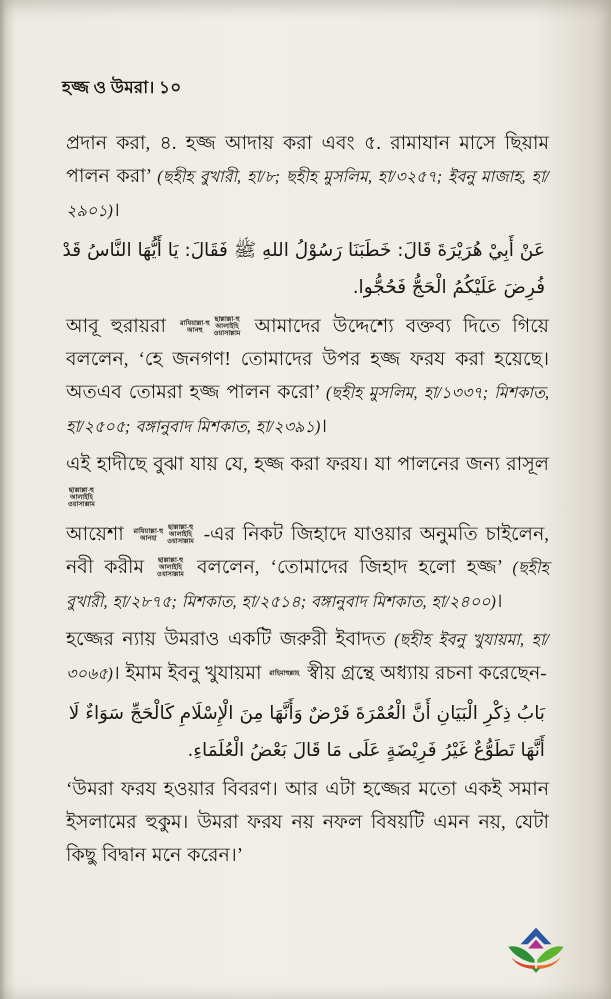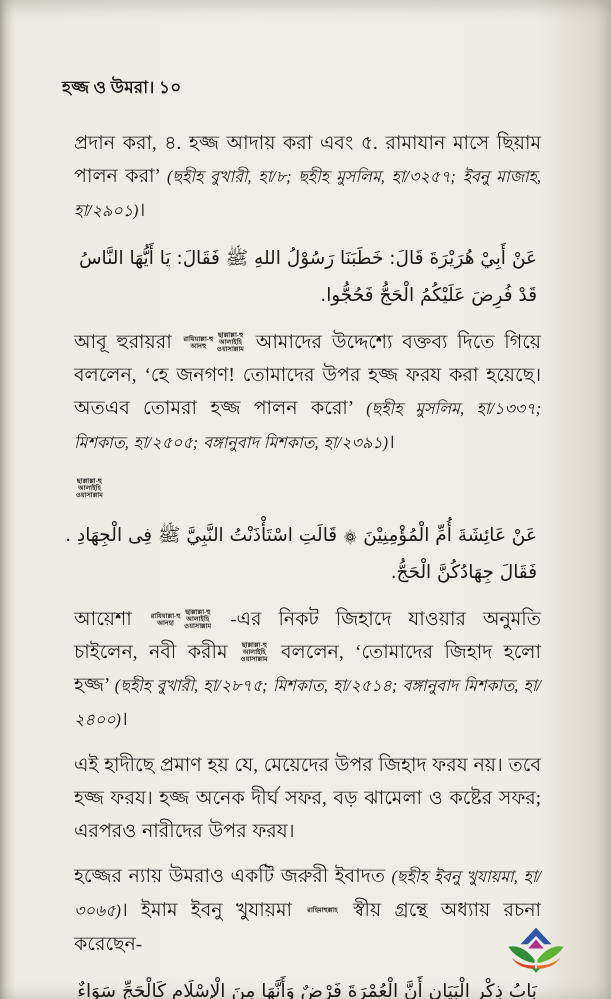--- a/index.html
+++ b/index.html
@@ -21,31 +21,31 @@
   .running-head{
     font-size:17px;
     font-weight:bold;
     margin:0 0 24px 0;
     letter-spacing:.2px;
   }
   .bn{
     font-size:19px;
     line-height:33px;
     text-align:justify;
-    margin:12px;
+    margin:4px;
     word-spacing:1px;
   }
   .ar{
     direction:rtl;
     unicode-bidi:embed;
     text-align:right;
     font-family:"DejaVu Sans",sans-serif;
     font-size:18.5px;
     line-height:37px;
-    margin:2px 16px 3px 0;
+    margin:2px 8px 3px 0;
   }
   .seg-ref{
     font-style:italic;
     font-size:16px;
     letter-spacing:0;
   }
   .seg-hon{
     display:inline-flex;
     flex-direction:column;
     align-items:center;
@@ -77,39 +77,37 @@
       <p class="bn"><span>প্রদান করা, ৪. হজ্জ আদায় করা এবং ৫. রামাযান মাসে ছিয়াম পালন করা’ </span><span class="seg-ref">(ছহীহ বুখারী, হা/৮; ছহীহ মুসলিম, হা/৩২৫৭; ইবনু মাজাহ, হা/২৯০১)</span><span>।</span></p>
       <p class="ar"><span>عَنْ أَبِيْ هُرَيْرَةَ قَالَ: خَطَبَنَا رَسُوْلُ اللهِ ﷺ فَقَالَ: يَا أَيُّهَا النَّاسُ قَدْ فُرِضَ عَلَيْكُمُ الْحَجُّ فَحُجُّوا.</span></p>
       <p class="bn"><span>আবূ হুরায়রা </span><span class="seg-hon">
           <span>রাযিয়াল্লা-হু</span>
           <span>আনহু</span>
         </span><span class="seg-hon">
           <span>ছাল্লাল্লা-হু</span>
           <span>আলাইহি</span>
           <span>ওয়াসাল্লাম</span>
         </span><span> আমাদের উদ্দেশ্যে বক্তব্য দিতে গিয়ে বললেন, ‘হে জনগণ! তোমাদের উপর হজ্জ ফরয করা হয়েছে। অতএব তোমরা হজ্জ পালন করো’ </span><span class="seg-ref">(ছহীহ মুসলিম, হা/১৩৩৭; মিশকাত, হা/২৫০৫; বঙ্গানুবাদ মিশকাত, হা/২৩৯১)</span><span>।</span></p>
-      <p class="bn"><span class="seg-hon">
+      <p class="bn"><span>এই হাদীছে বুঝা যায় যে, হজ্জ করা ফরয। যা পালনের জন্য রাসূল </span><span class="seg-hon">
           <span>ছাল্লাল্লা-হু</span>
           <span>আলাইহি</span>
           <span>ওয়াসাল্লাম</span>
         </span></p>
-      <p class="ar"><span>عَنْ عَائِشَةَ أُمِّ الْمُؤْمِنِيْنَ ۞ قَالَتِ اسْتَأْذَنْتُ النَّبِيَّ ﷺ فِى الْجِهَادِ . فَقَالَ جِهَادُكُنَّ الْحَجُّ.</span></p>
       <p class="bn"><span>আয়েশা </span><span class="seg-hon">
           <span>রাযিয়াল্লা-হু</span>
           <span>আনহা</span>
         </span><span class="seg-hon">
           <span>ছাল্লাল্লা-হু</span>
           <span>আলাইহি</span>
           <span>ওয়াসাল্লাম</span>
         </span><span> -এর নিকট জিহাদে যাওয়ার অনুমতি চাইলেন, নবী করীম </span><span class="seg-hon">
           <span>ছাল্লাল্লা-হু</span>
           <span>আলাইহি</span>
           <span>ওয়াসাল্লাম</span>
         </span><span> বললেন, ‘তোমাদের জিহাদ হলো হজ্জ’ </span><span class="seg-ref">(ছহীহ বুখারী, হা/২৮৭৫; মিশকাত, হা/২৫১৪; বঙ্গানুবাদ মিশকাত, হা/২৪০০)</span><span>।</span></p>
-      <p class="bn"><span>এই হাদীছে প্রমাণ হয় যে, মেয়েদের উপর জিহাদ ফরয নয়। তবে হজ্জ ফরয। হজ্জ অনেক দীর্ঘ সফর, বড় ঝামেলা ও কষ্টের সফর; এরপরও নারীদের উপর ফরয।</span></p>
       <p class="bn"><span>হজ্জের ন্যায় উমরাও একটি জরুরী ইবাদত </span><span class="seg-ref">(ছহীহ ইবনু খুযায়মা, হা/৩০৬৫)</span><span>। ইমাম ইবনু খুযায়মা </span><span class="seg-hon">
           <span>রাহিমাহুল্লাহ</span>
         </span><span> স্বীয় গ্রন্থে অধ্যায় রচনা করেছেন-</span></p>
       <p class="ar"><span>بَابُ ذِكْرِ الْبَيَانِ أَنَّ الْعُمْرَةَ فَرْضٌ وَأَنَّهَا مِنَ الْإِسْلَامِ كَالْحَجِّ سَوَاءٌ لَا أَنَّهَا تَطَوُّعٌ غَيْرُ فَرِيْضَةٍ عَلَى مَا قَالَ بَعْضُ الْعُلَمَاءِ.</span></p>
       <p class="bn"><span>‘উমরা ফরয হওয়ার বিবরণ। আর এটা হজ্জের মতো একই সমান ইসলামের হুকুম। উমরা ফরয নয় নফল বিষয়টি এমন নয়, যেটা কিছু বিদ্বান মনে করেন।’</span></p>
     </div>
 
   <svg class="publisher-logo" viewBox="0 0 60 52" xmlns="http://www.w3.org/2000/svg">
     <path d="M28.5,35 C20,23 9,19.5 1.5,21.5 C5.5,28.5 16,36.5 28.5,38.5 Z" fill="#2e8f34"></path>
     <path d="M31.5,35 C40,23 51,19.5 58.5,21.5 C54.5,28.5 44,36.5 31.5,38.5 Z" fill="#5cb531"></path>

